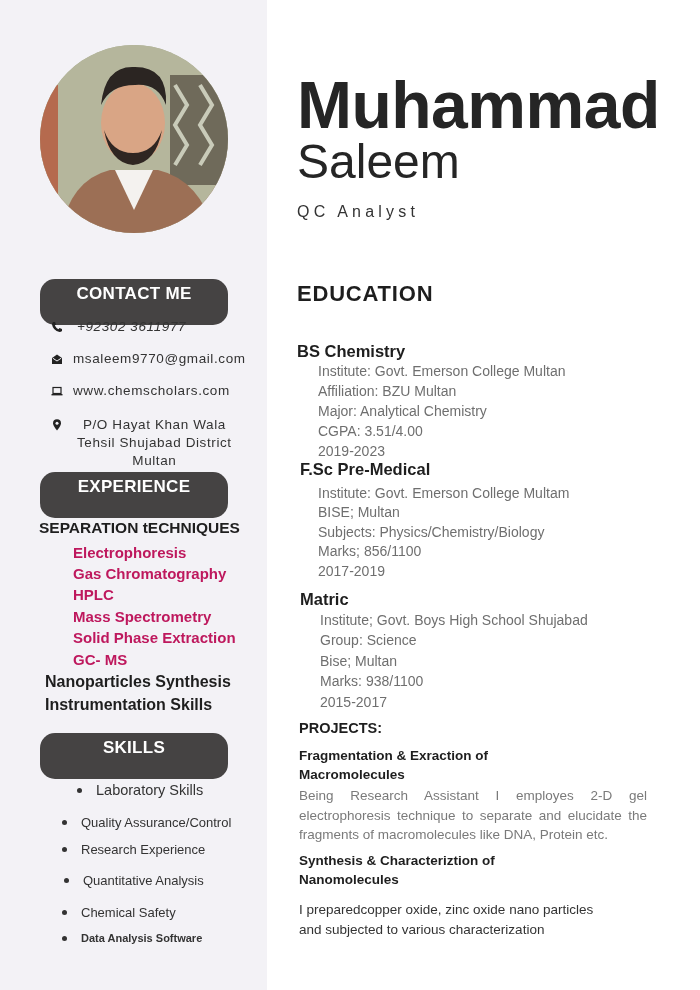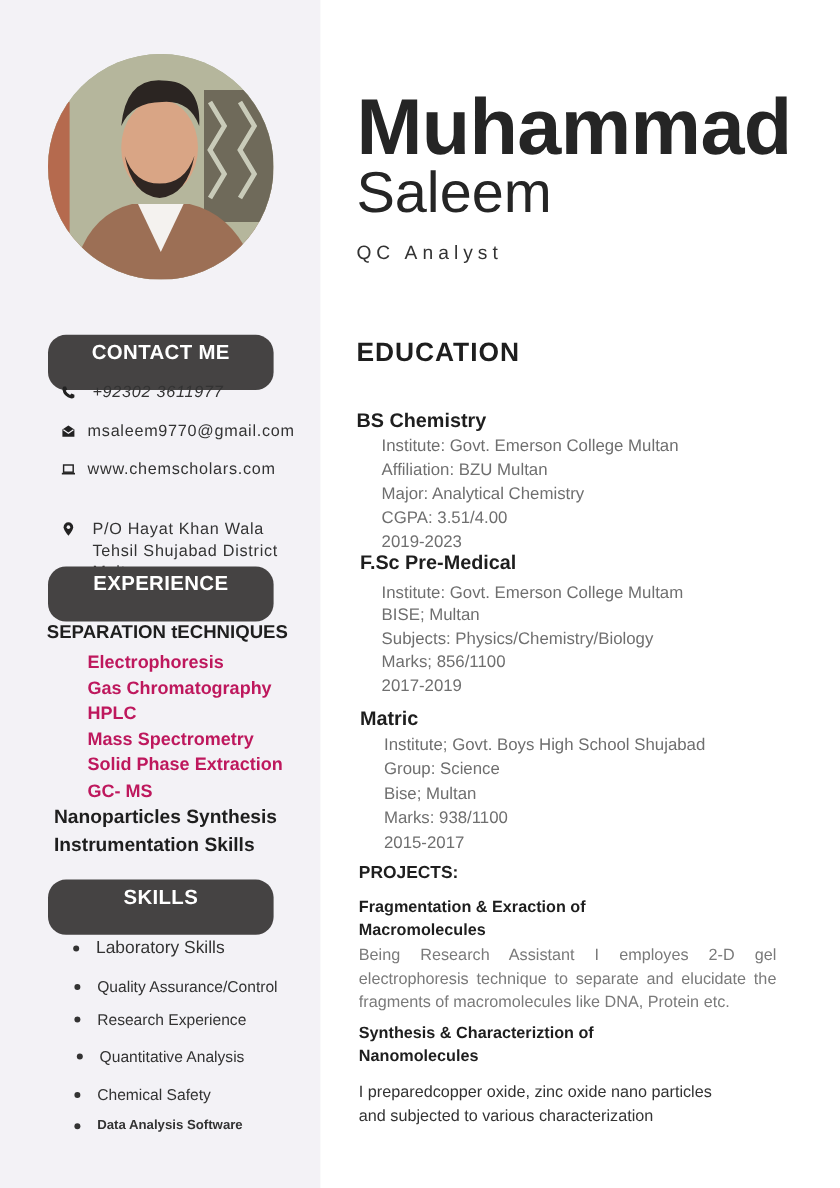--- a/index.html
+++ b/index.html
@@ -83,21 +83,21 @@
 <div class="contact-row" style="top:382px;">
   <span class="ic">
     <svg viewBox="0 0 12 12">
         <rect x="2" y="2.5" width="8" height="6" fill="none" stroke="#222" stroke-width="1.2"></rect>
         <rect x="0.5" y="9" width="11" height="1.4" fill="#222"></rect>
       </svg>
   </span>
   <span class="txt">www.chemscholars.com</span>
 </div>
 
-<div class="contact-row" style="top:432px;">
+<div class="contact-row" style="top:416px;text-align:center;">
   <span class="ic">
     <svg viewBox="0 0 12 12">
         <path d="M6 11.5 Q2 6.5 2 4.3 A4 4 0 0 1 10 4.3 Q10 6.5 6 11.5 Z" fill="#222"></path>
         <circle cx="6" cy="4.3" r="1.5" fill="#f3f2f6"></circle>
       </svg>
   </span>
   <span class="txt" style="margin-left:4px;">
     <div>P/O Hayat Khan Wala</div>
     <div>Tehsil Shujabad District</div>
     <div>Multan</div>
@@ -109,21 +109,21 @@
 <div class="exp-sub" style="top:544px;">Electrophoresis</div>
 <div class="exp-sub" style="top:565px;">Gas Chromatography</div>
 <div class="exp-sub" style="top:586px;">HPLC</div>
 <div class="exp-sub" style="top:608px;">Mass Spectrometry</div>
 <div class="exp-sub" style="top:629px;">Solid Phase Extraction</div>
 <div class="exp-sub" style="top:651px;">GC- MS</div>
 <div class="exp-main" style="top:673px;">Nanoparticles Synthesis</div>
 <div class="exp-main" style="top:696px;">Instrumentation Skills</div>
 
 <div class="pill" style="top:733px;">SKILLS</div>
-<div class="skill" style="left:61px; top:782px; font-size:14.5px;">
+<div class="skill" style="left:77px; top:782px; font-size:14.5px;">
     <span class="dot"></span>
     <span>Laboratory Skills</span>
   </div>
 <div class="skill" style="left:62px; top:815px; font-size:13px;">
     <span class="dot"></span>
     <span>Quality Assurance/Control</span>
   </div>
 <div class="skill" style="left:62px; top:842px; font-size:13px;">
     <span class="dot"></span>
     <span>Research Experience</span>

